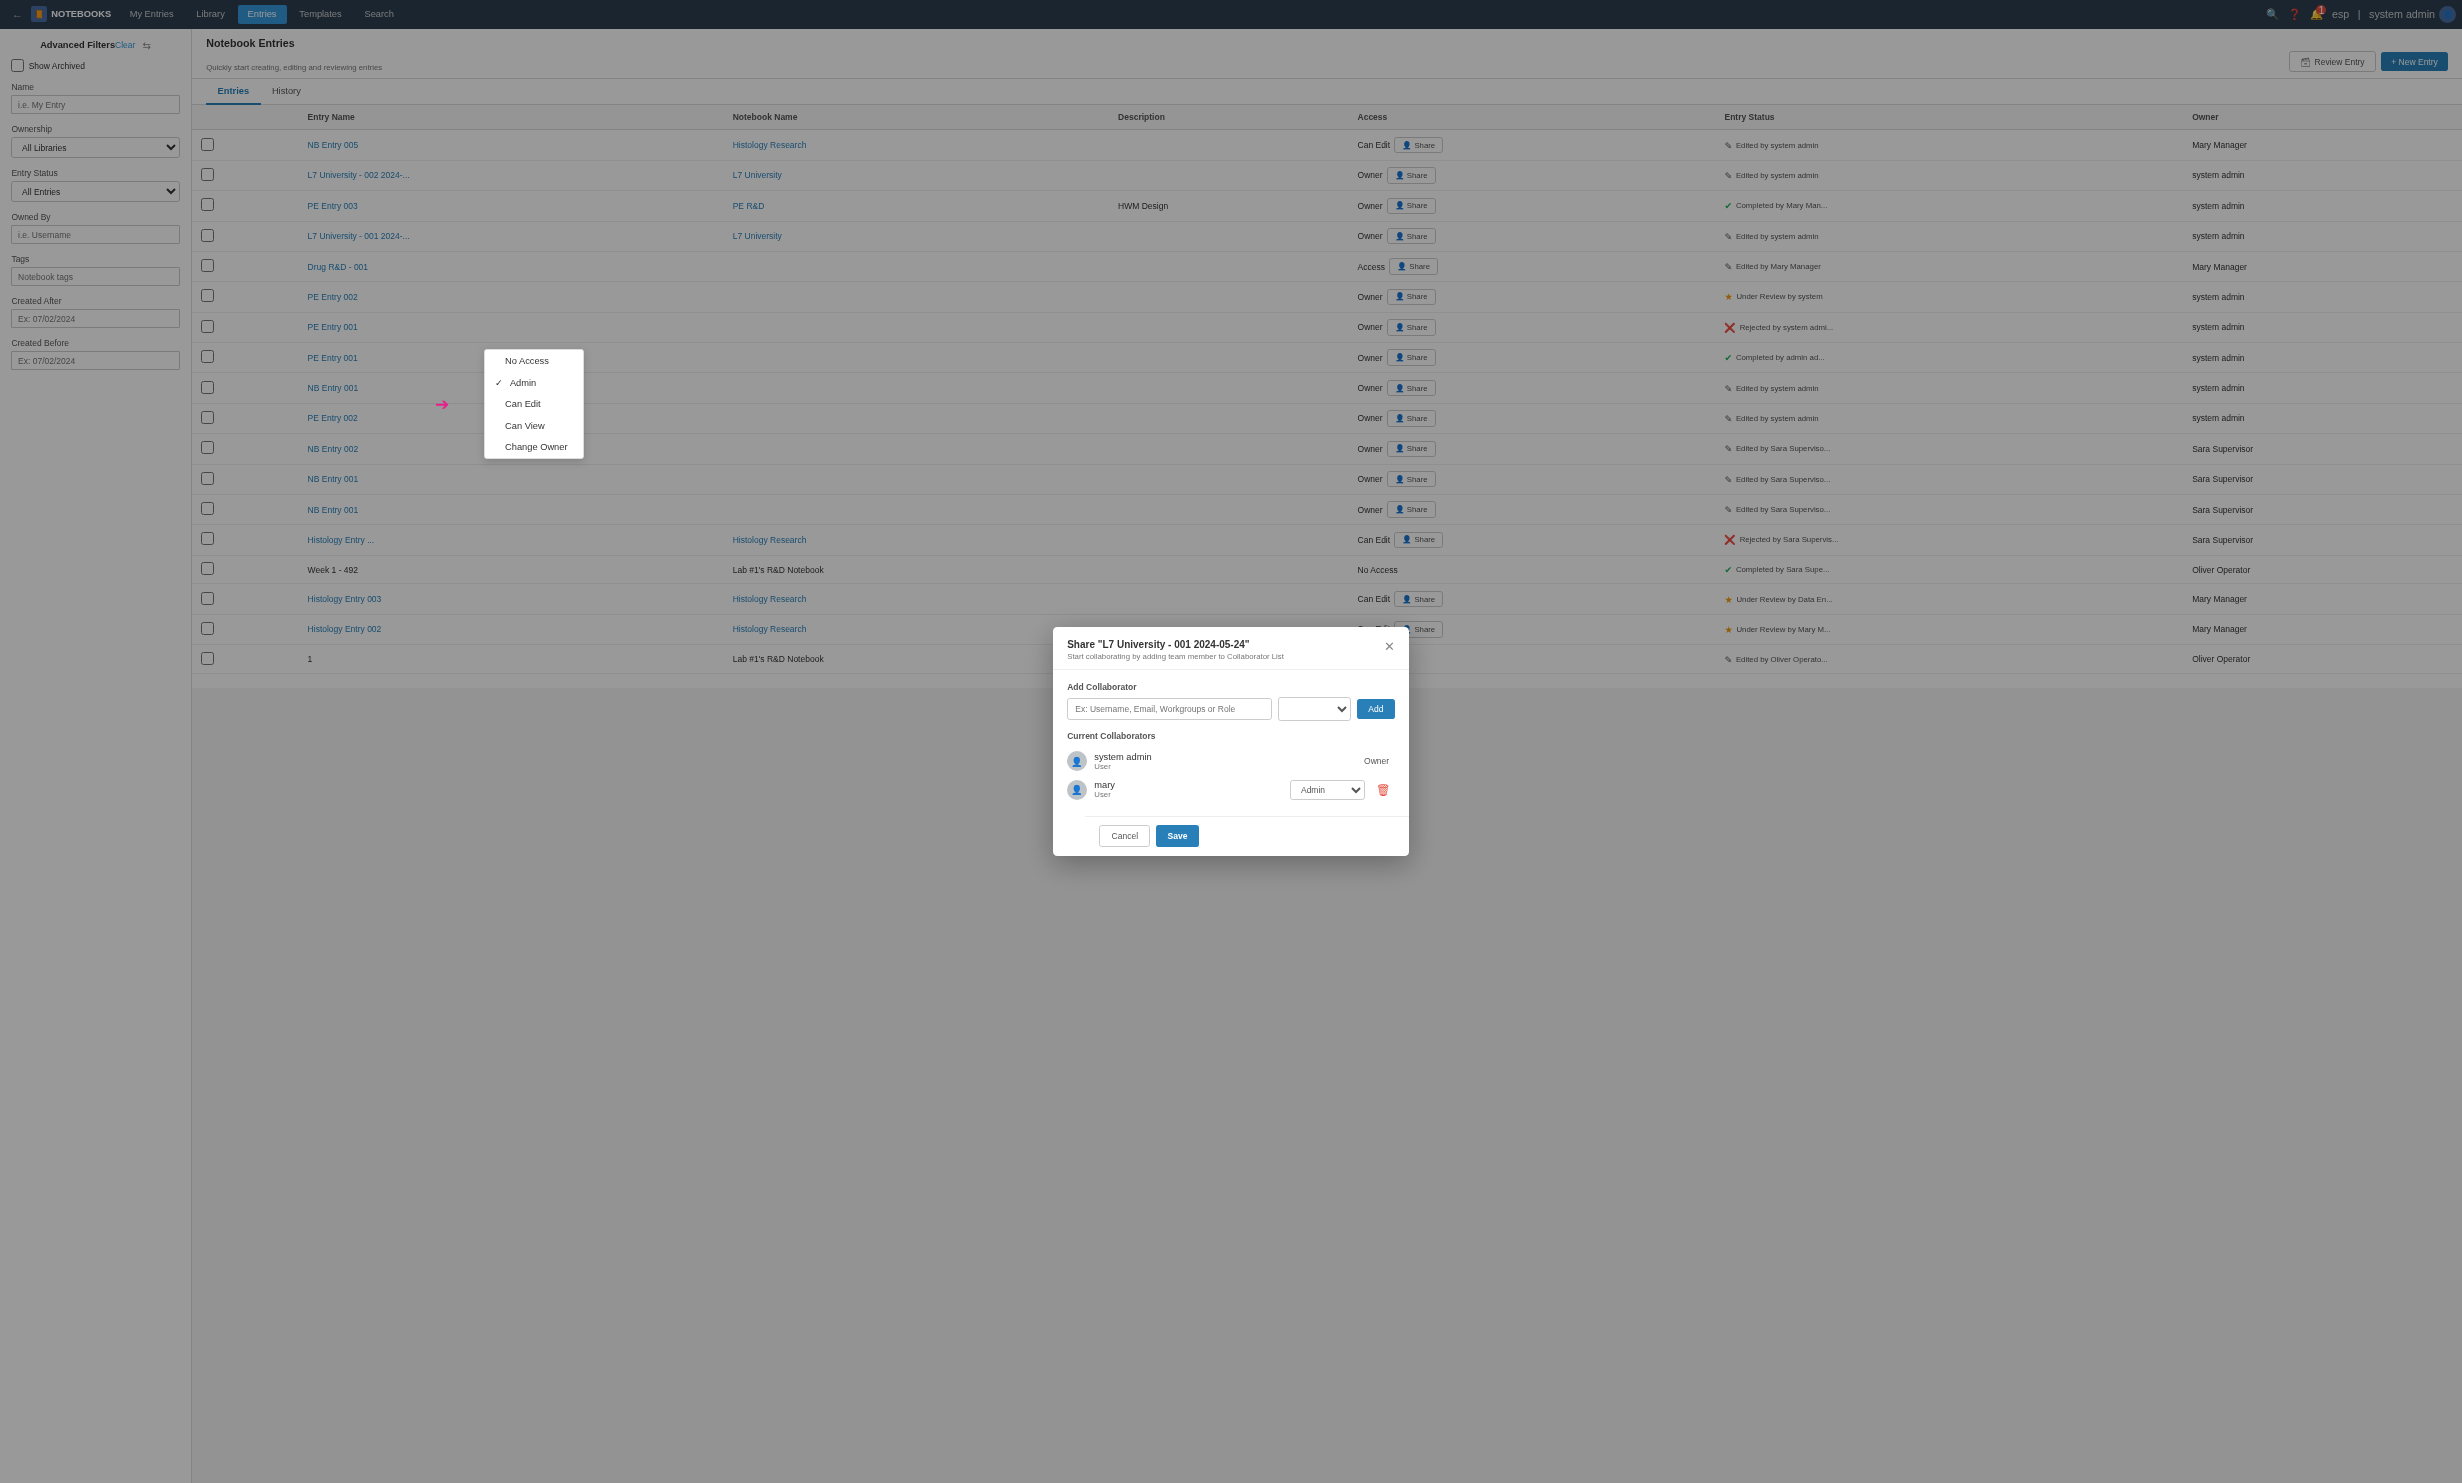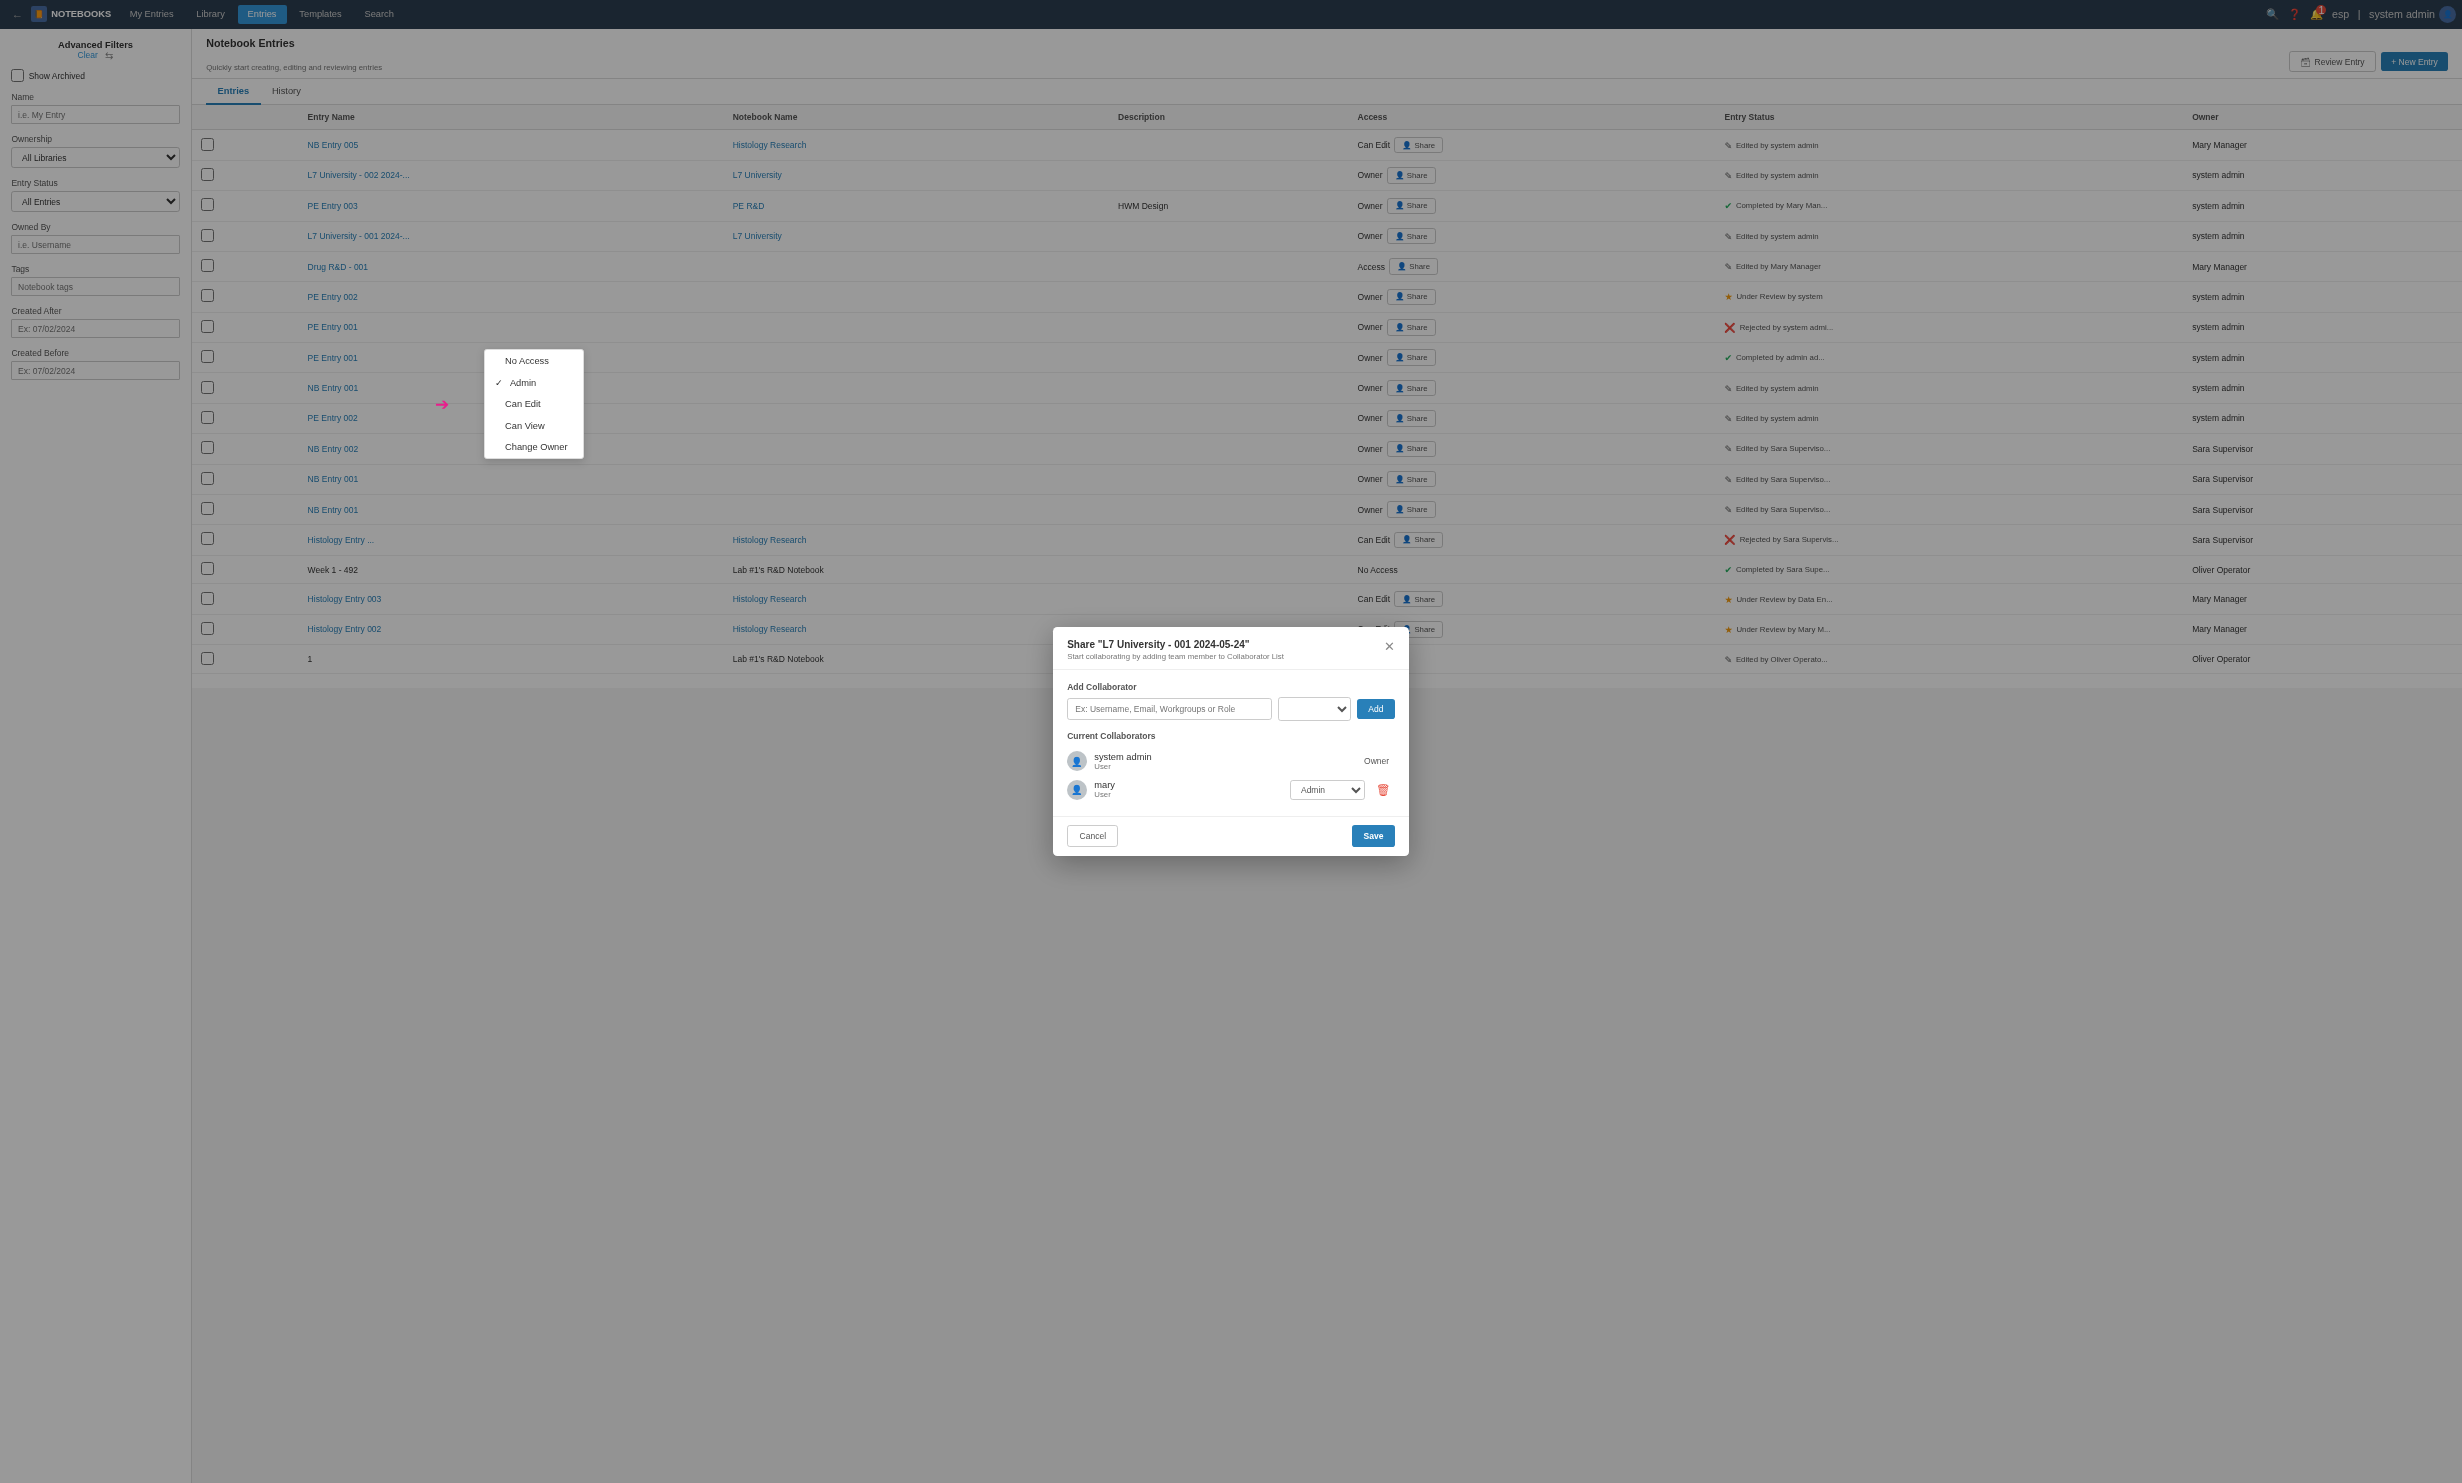--- a/index.html
+++ b/index.html
@@ -37,21 +37,21 @@
     .nav-user { display: flex; align-items: center; gap: 4.3px; color: #ccc; font-size: 9.3px; cursor: pointer; }
     .nav-user-avatar { background: #4a6fa5; border-radius: 50%; width: 17px; height: 17px; display: flex; align-items: center; justify-content: center; color: #fff; font-size: 7.8px; }
 
     
     .page-layout { display: flex; height: calc(100vh - 28.5px); }
 
     
     .sidebar {
       width: 192px; background: #fff; border-right: 0.7px solid #ddd; padding: 11.4px; overflow-y: auto; flex-shrink: 0;
     }
-    .sidebar-header { display: flex; justify-content: center; align-items: center; margin-bottom: 2.8px; flex-direction: column; }
+    .sidebar-header { display: flex; justify-content: center; align-items: center; margin-bottom: 2.8px; }
     .sidebar-title { font-weight: 600; font-size: 9.3px; color: #333; }
     .sidebar-clear { color: #3498db; cursor: pointer; font-size: 8.5px; }
     .sidebar-collapse { cursor: pointer; color: #888; font-size: 10px; }
     .sidebar-section { margin-top: 10px; }
     .sidebar-label { font-size: 8.5px; color: #555; margin-bottom: 2.8px; font-weight: 500; }
     .sidebar-checkbox { display: flex; align-items: center; gap: 4.3px; font-size: 8.5px; margin-top: 8.5px; }
     .sidebar-input {
       width: 100%; border: 0.7px solid #ccc; border-radius: 1px; padding: 3.6px 5.7px; font-size: 8.5px; color: #999;
     }
     .sidebar-select {
@@ -138,21 +138,21 @@
       padding: 5.7px 10px; font-size: 9.3px; cursor: pointer; color: #333; display: flex; align-items: center; gap: 4.3px;
     }
     .dropdown-item.checked::before { content: '✓'; margin-right: 2.8px; color: #333; }
     .dropdown-item.no-check { padding-left: 20px; }
 
     
     .arrow-indicator {
       position: absolute; left: 435px; top: 394px; color: #e91e8c; font-size: 17px; z-index: 2001; pointer-events: none;
     }
 
-    .modal-footer { padding: 8.5px 14.2px; border-top: 0.7px solid #eee; display: flex; justify-content: space-between; gap: 5.7px; }
+    .modal-footer { padding: 8.5px 14.2px; border-top: 0.7px solid #eee; display: flex; justify-content: flex-start; gap: 5.7px; margin-left: 32px; }
     .btn-cancel { background: #fff; border: 0.7px solid #ccc; border-radius: 2.8px; padding: 5px 11.4px; font-size: 8.5px; cursor: pointer; color: #555; }
     .btn-save { background: #2980b9; border: none; border-radius: 2.8px; padding: 5px 11.4px; font-size: 8.5px; cursor: pointer; color: #fff; font-weight: 600; }
 
     
     ::-webkit-scrollbar { width: 4.3px; }
     ::-webkit-scrollbar-track { background: #f0f0f0; }
     ::-webkit-scrollbar-thumb { background: #ccc; border-radius: 2.1px; }
   </style>
 </head>
 <body>

